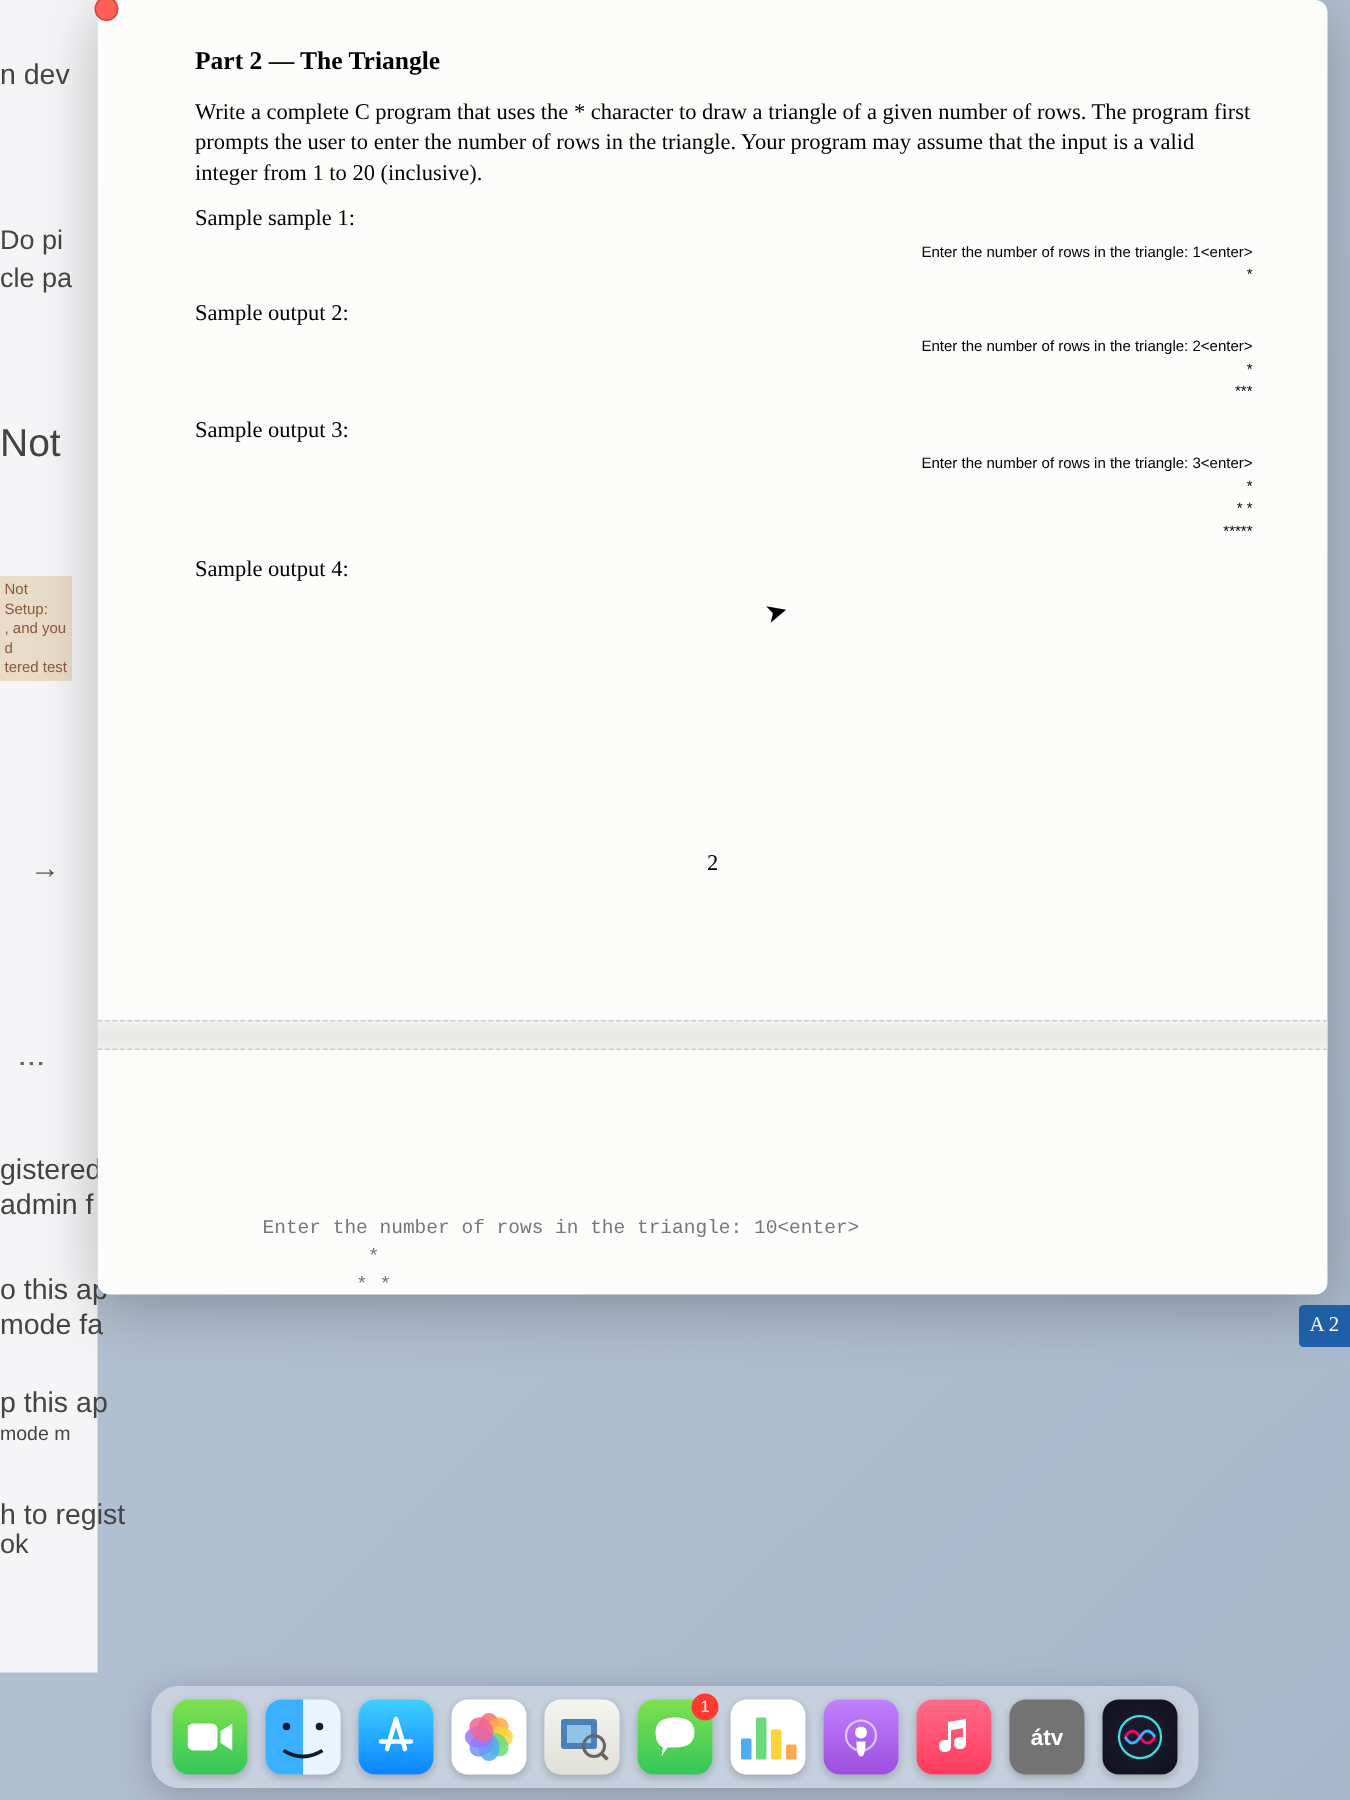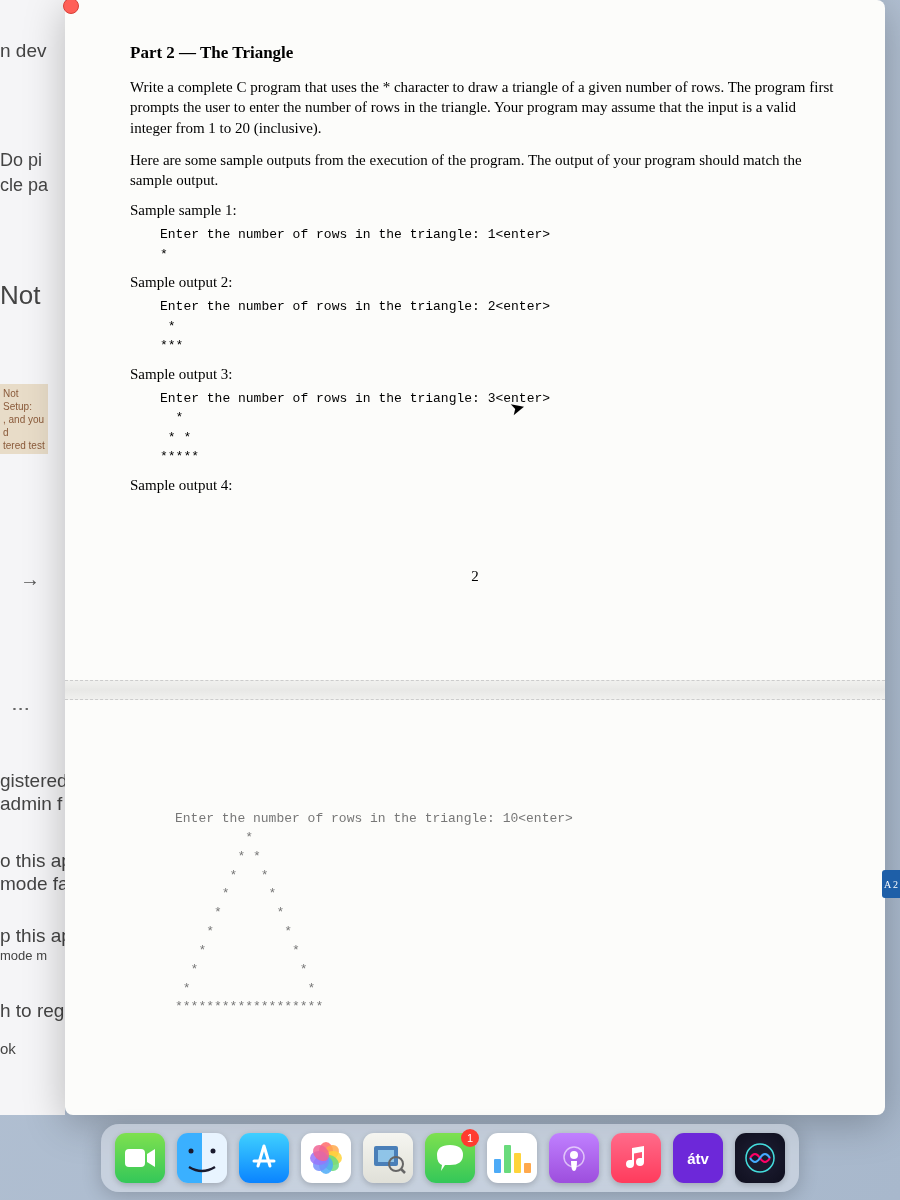--- a/index.html
+++ b/index.html
@@ -53,49 +53,50 @@
     font-size: 18px;
     color: #666;
     writing-mode: vertical-rl;
     letter-spacing: -4px;
   }
   .doc-window {
     position: absolute;
     left: 65px;
     top: 0;
     width: 820px;
-    height: 1115px;
+    height: 863px;
     background: #fcfcfa;
     border-radius: 8px;
     box-shadow: 0 8px 40px rgba(0,0,0,0.25);
-    padding: 43px 50px 25px 65px;
+    padding: 31px 50px 25px 65px;
     overflow: hidden;
   }
   .heading {
     font-size: 17px;
     font-weight: bold;
     margin-bottom: 14px;
   }
   .para {
     font-size: 15px;
     line-height: 1.35;
     margin-bottom: 12px;
   }
   .sample-label {
     font-size: 15px;
     margin-top: 8px;
     margin-bottom: 6px;
   }
   .code-block {
-    font-family: Liberation Mono, monospace;
-    font-size: 13px;
+    font-family: Liberation Sans, sans-serif;
+    font-size: 10px;
     white-space: pre;
     margin-left: 30px;
     margin-bottom: 10px;
     line-height: 1.5;
+    text-align: right;
   }
   .cursor-arrow {
     position: absolute;
     left: 445px;
     top: 397px;
     font-size: 18px;
     transform: rotate(-15deg);
   }
   .page-num {
     position: absolute;
@@ -132,25 +133,25 @@
     font-size: 14px;
     margin-top: 18px;
     margin-left: 45px;
     color: #555;
     line-height: 1.35;
   }
   .right-badge {
     position: absolute;
     right: 0;
     top: 870px;
-    width: 18px;
+    width: 34px;
     height: 28px;
     background: #1e5fa8;
     color: white;
-    font-size: 10px;
+    font-size: 14px;
     display: flex;
     align-items: center;
     justify-content: center;
     border-radius: 3px 0 0 3px;
   }
   .window-close {
     position: absolute;
     left: 63px;
     top: -2px;
     width: 16px;
@@ -204,21 +205,21 @@
   }
   .facetime { background: linear-gradient(#7ee04f,#34c759); }
   .finder { background: linear-gradient(90deg,#3ab0ff 50%,#e8f4ff 50%); }
   .appstore { background: linear-gradient(#3fd0ff,#0a84ff); color: white; }
   .photos { background: #fff; }
   .preview { background: linear-gradient(#f5f5f0,#e0e0d8); }
   .messages { background: linear-gradient(#7ee04f,#34c759); color: white; }
   .numbers { background: #fff; }
   .podcasts { background: linear-gradient(#c080ff,#9d4edd); color: white; }
   .music { background: linear-gradient(#ff6b8a,#ff3b5c); color: white; }
-  .tv { background: #6d28d9; color: white; font-family: -apple-system, sans-serif; font-weight: 600; font-size: 15px; }
+  .tv { background: #737373; color: white; font-family: -apple-system, sans-serif; font-weight: 600; font-size: 15px; }
   .siri { background: radial-gradient(circle, #1a1a2e 30%, #0f0f1e 100%); }
   .photos-flower {
     width: 36px; height: 36px; position: relative;
   }
   .petal {
     position: absolute; width: 14px; height: 18px; border-radius: 50%;
     left: 11px; top: 2px; transform-origin: 50% 16px; opacity: 0.85;
   }
   .numbers-bars {
     display: flex; align-items: flex-end; gap: 3px; height: 30px;
@@ -239,29 +240,28 @@
 issions.</span></div>
   <div class="bg-arrow">→</div>
   <div class="bg-dots">⋮</div>
   <div class="bg-text" style="top:770px;left:0;font-size:19px">gistered</div>
   <div class="bg-text" style="top:793px;left:0;font-size:19px"> admin f</div>
   <div class="bg-text" style="top:850px;left:0;font-size:19px">o this ap</div>
   <div class="bg-text" style="top:873px;left:0;font-size:19px">mode fa</div>
   <div class="bg-text" style="top:925px;left:0;font-size:19px">p this ap</div>
   <div class="bg-text" style="top:948px;left:0;font-size:13px"> mode m</div>
   <div class="bg-text" style="top:1000px;left:0;font-size:19px">h to regist</div>
-  <div class="bg-text" style="top:1040px;left:0;font-size:15px">ok</div>
+  <div class="bg-text" style="top:1019px;left:0;font-size:18px">ok</div>
 </div>
 
 <div class="window-close"></div>
 
 <div class="doc-window">
   <div class="heading">Part 2 — The Triangle</div>
   <div class="para">Write a complete C program that uses the * character to draw a triangle of a given number of rows. The program first prompts the user to enter the number of rows in the triangle. Your program may assume that the input is a valid integer from 1 to 20 (inclusive).</div>
-  <div class="para">Here are some sample outputs from the execution of the program. The output of your program should match the sample output.</div>
 
   <div class="sample-label">Sample sample 1:</div>
   <div class="code-block">Enter the number of rows in the triangle: 1&lt;enter&gt;
 *</div>
 
   <div class="sample-label">Sample output 2:</div>
   <div class="code-block">Enter the number of rows in the triangle: 2&lt;enter&gt;
  *
 ***</div>
 

